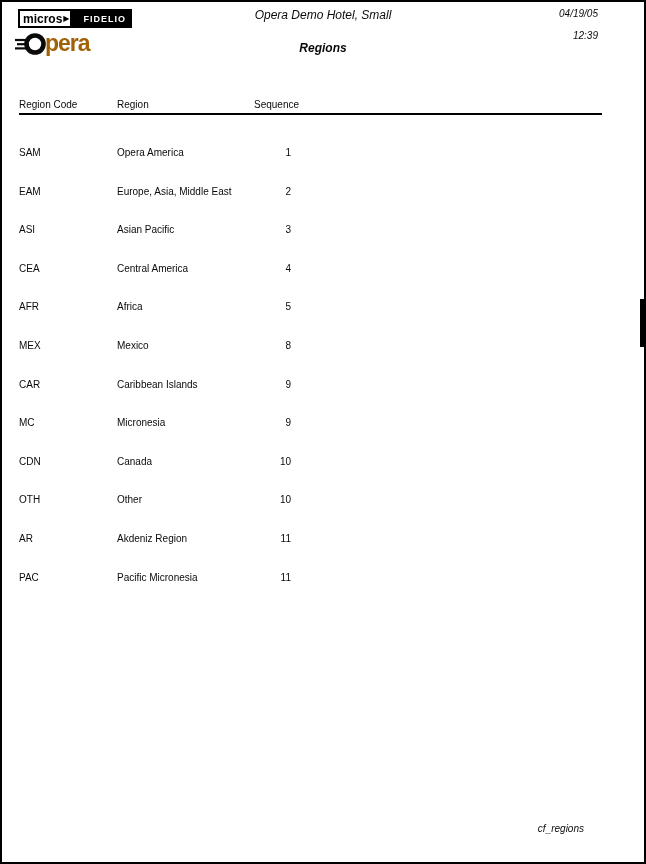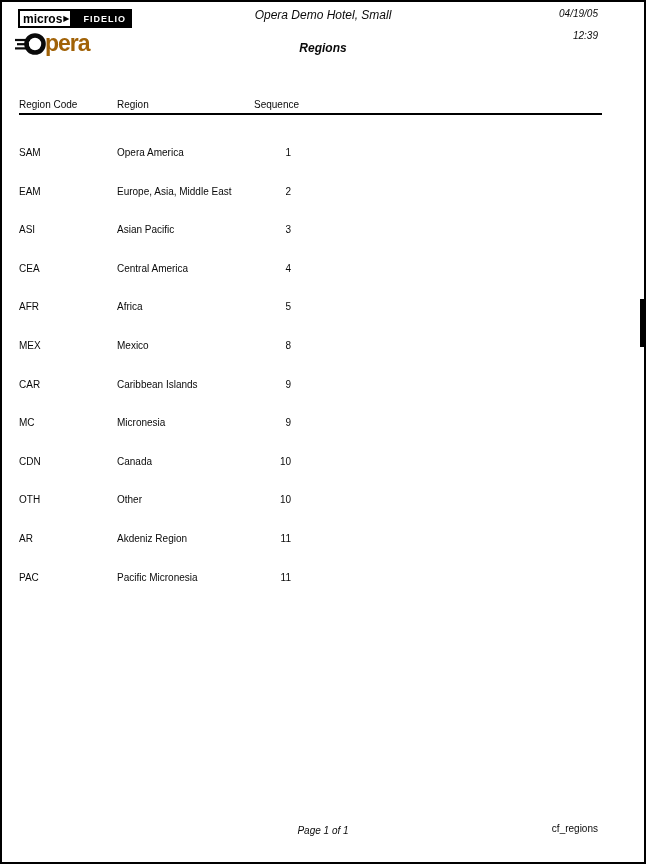--- a/index.html
+++ b/index.html
@@ -91,22 +91,22 @@
   }
   .row { display: flex; height: 14.6px; align-items: flex-start; margin-top: 24px; }
   .row .col-seq { text-align: right; }
 
   
   .footer-page {
     position: absolute; left: 0; right: 0; top: 823px;
     text-align: center; font-size: 10px; font-style: italic;
   }
   .footer-report {
-    position: absolute; right: 46px; top: 821px;
-    font-size: 10px;  margin-left: 43px;
+    position: absolute; right: 60px; top: 821px;
+    font-size: 10px; font-style: italic; margin-left: 43px;
   }
 
   
   .scan-artifact {
     position: absolute; right: 0; top: 297px; width: 4px; height: 48px;
     background: #000;
   }
 </style>
 </head>
 <body>
@@ -211,17 +211,16 @@
       <span class="col-seq">11</span>
     </div>
 
     <div class="row">
       <span class="col-code">PAC</span>
       <span class="col-region">Pacific Micronesia</span>
       <span class="col-seq">11</span>
     </div>
   </div>
 
-  <div class="footer-page">Page 1  of 1</div>
   <div class="footer-report">cf_regions</div>
 
   <div class="scan-artifact"></div>
 </div>
 
 </body></html>

